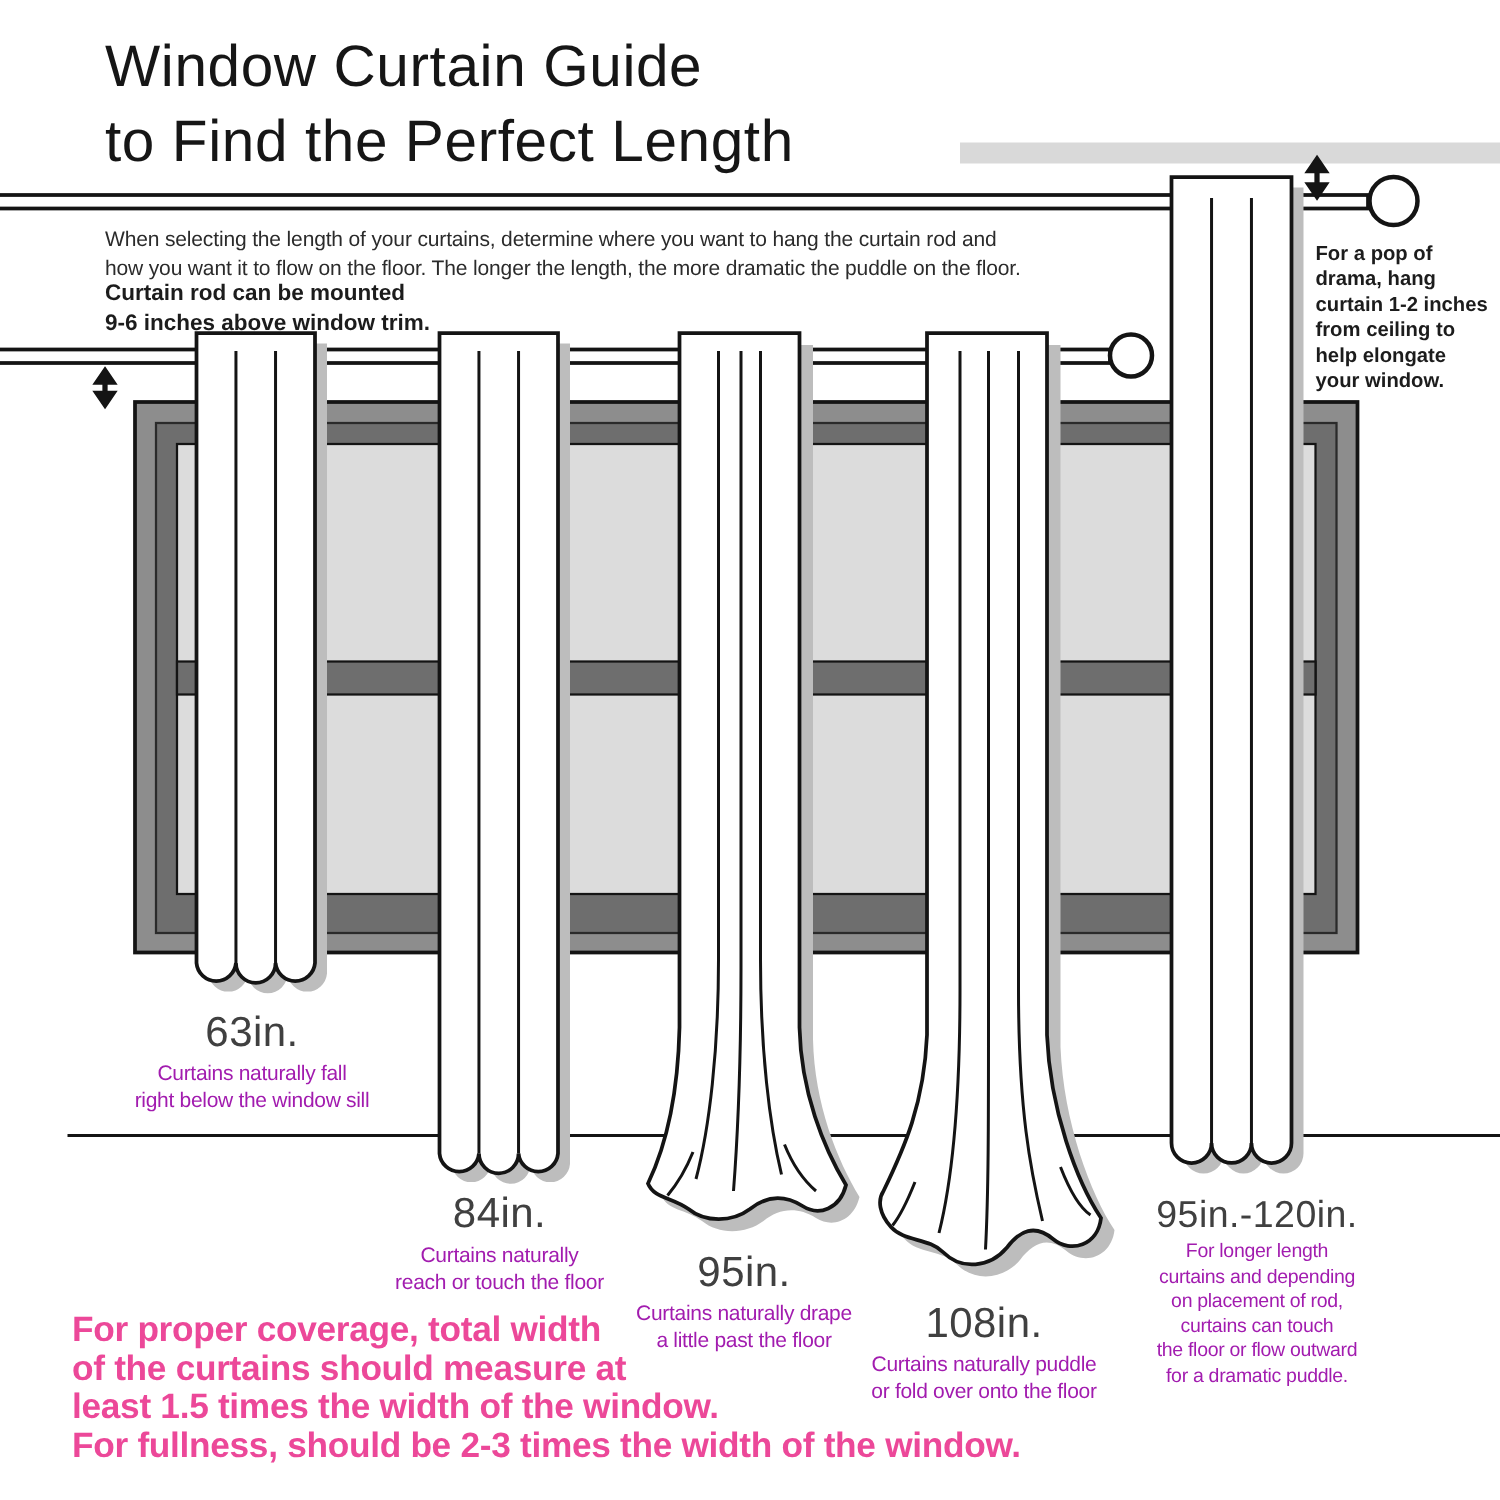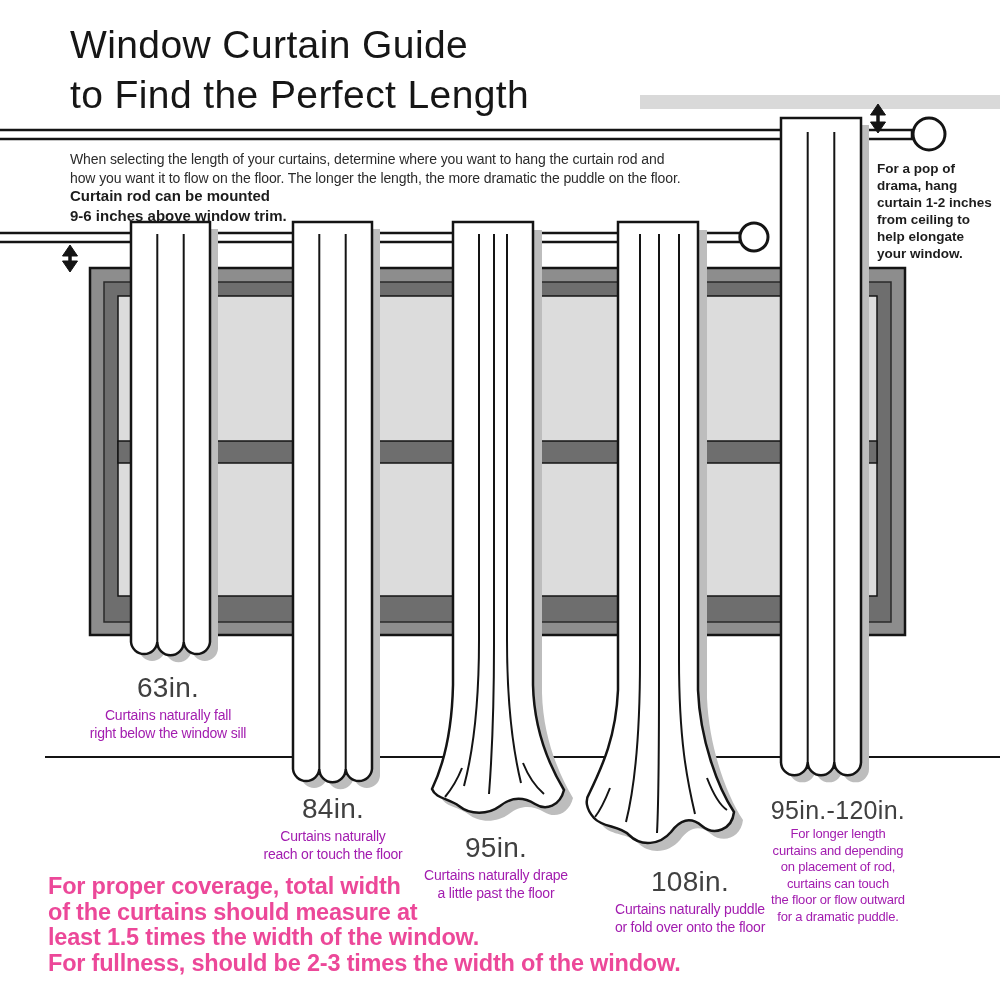--- a/index.html
+++ b/index.html
@@ -32,21 +32,21 @@
     white-space:pre-line; letter-spacing:-.2px;
   }
   .len-label { position:absolute; transform:translateX(-50%); text-align:center; }
   .len-label .num  { font-size:28px; line-height:32px; font-weight:400; color:#404040; letter-spacing:.3px; }
   .len-label .desc { font-size:14px; line-height:18px; color:#a21caf; letter-spacing:-.2px; white-space:pre-line; margin-top:2px; }
   .len-label.small .num  { font-size:25px; line-height:28px; }
   .len-label.small .desc { font-size:13px; line-height:16.5px; }
   .label-63     { left:168px; top:672px; }
   .label-84     { left:333px; top:793px; }
   .label-95     { left:496px; top:832px; }
-  .label-108    { left:656px; top:866px;margin-left:34px; }
+  .label-108    { left:656px; top:866px; }
   .label-95-120 { left:838px; top:796px; }
 
   .curtain-body { fill:#ffffff; stroke:#141414; stroke-width:2.5; }
   .curtain-shadow { fill:#bdbdbd; stroke:none; }
   .curtain-folds { fill:none; stroke:#141414; stroke-width:2; }
   .rod { fill:#ffffff; stroke:#141414; stroke-width:2.5; }
   .finial { fill:#ffffff; stroke:#141414; stroke-width:3; }
   .arrow { stroke:#141414; fill:#141414; }
 </style>
 </head>

